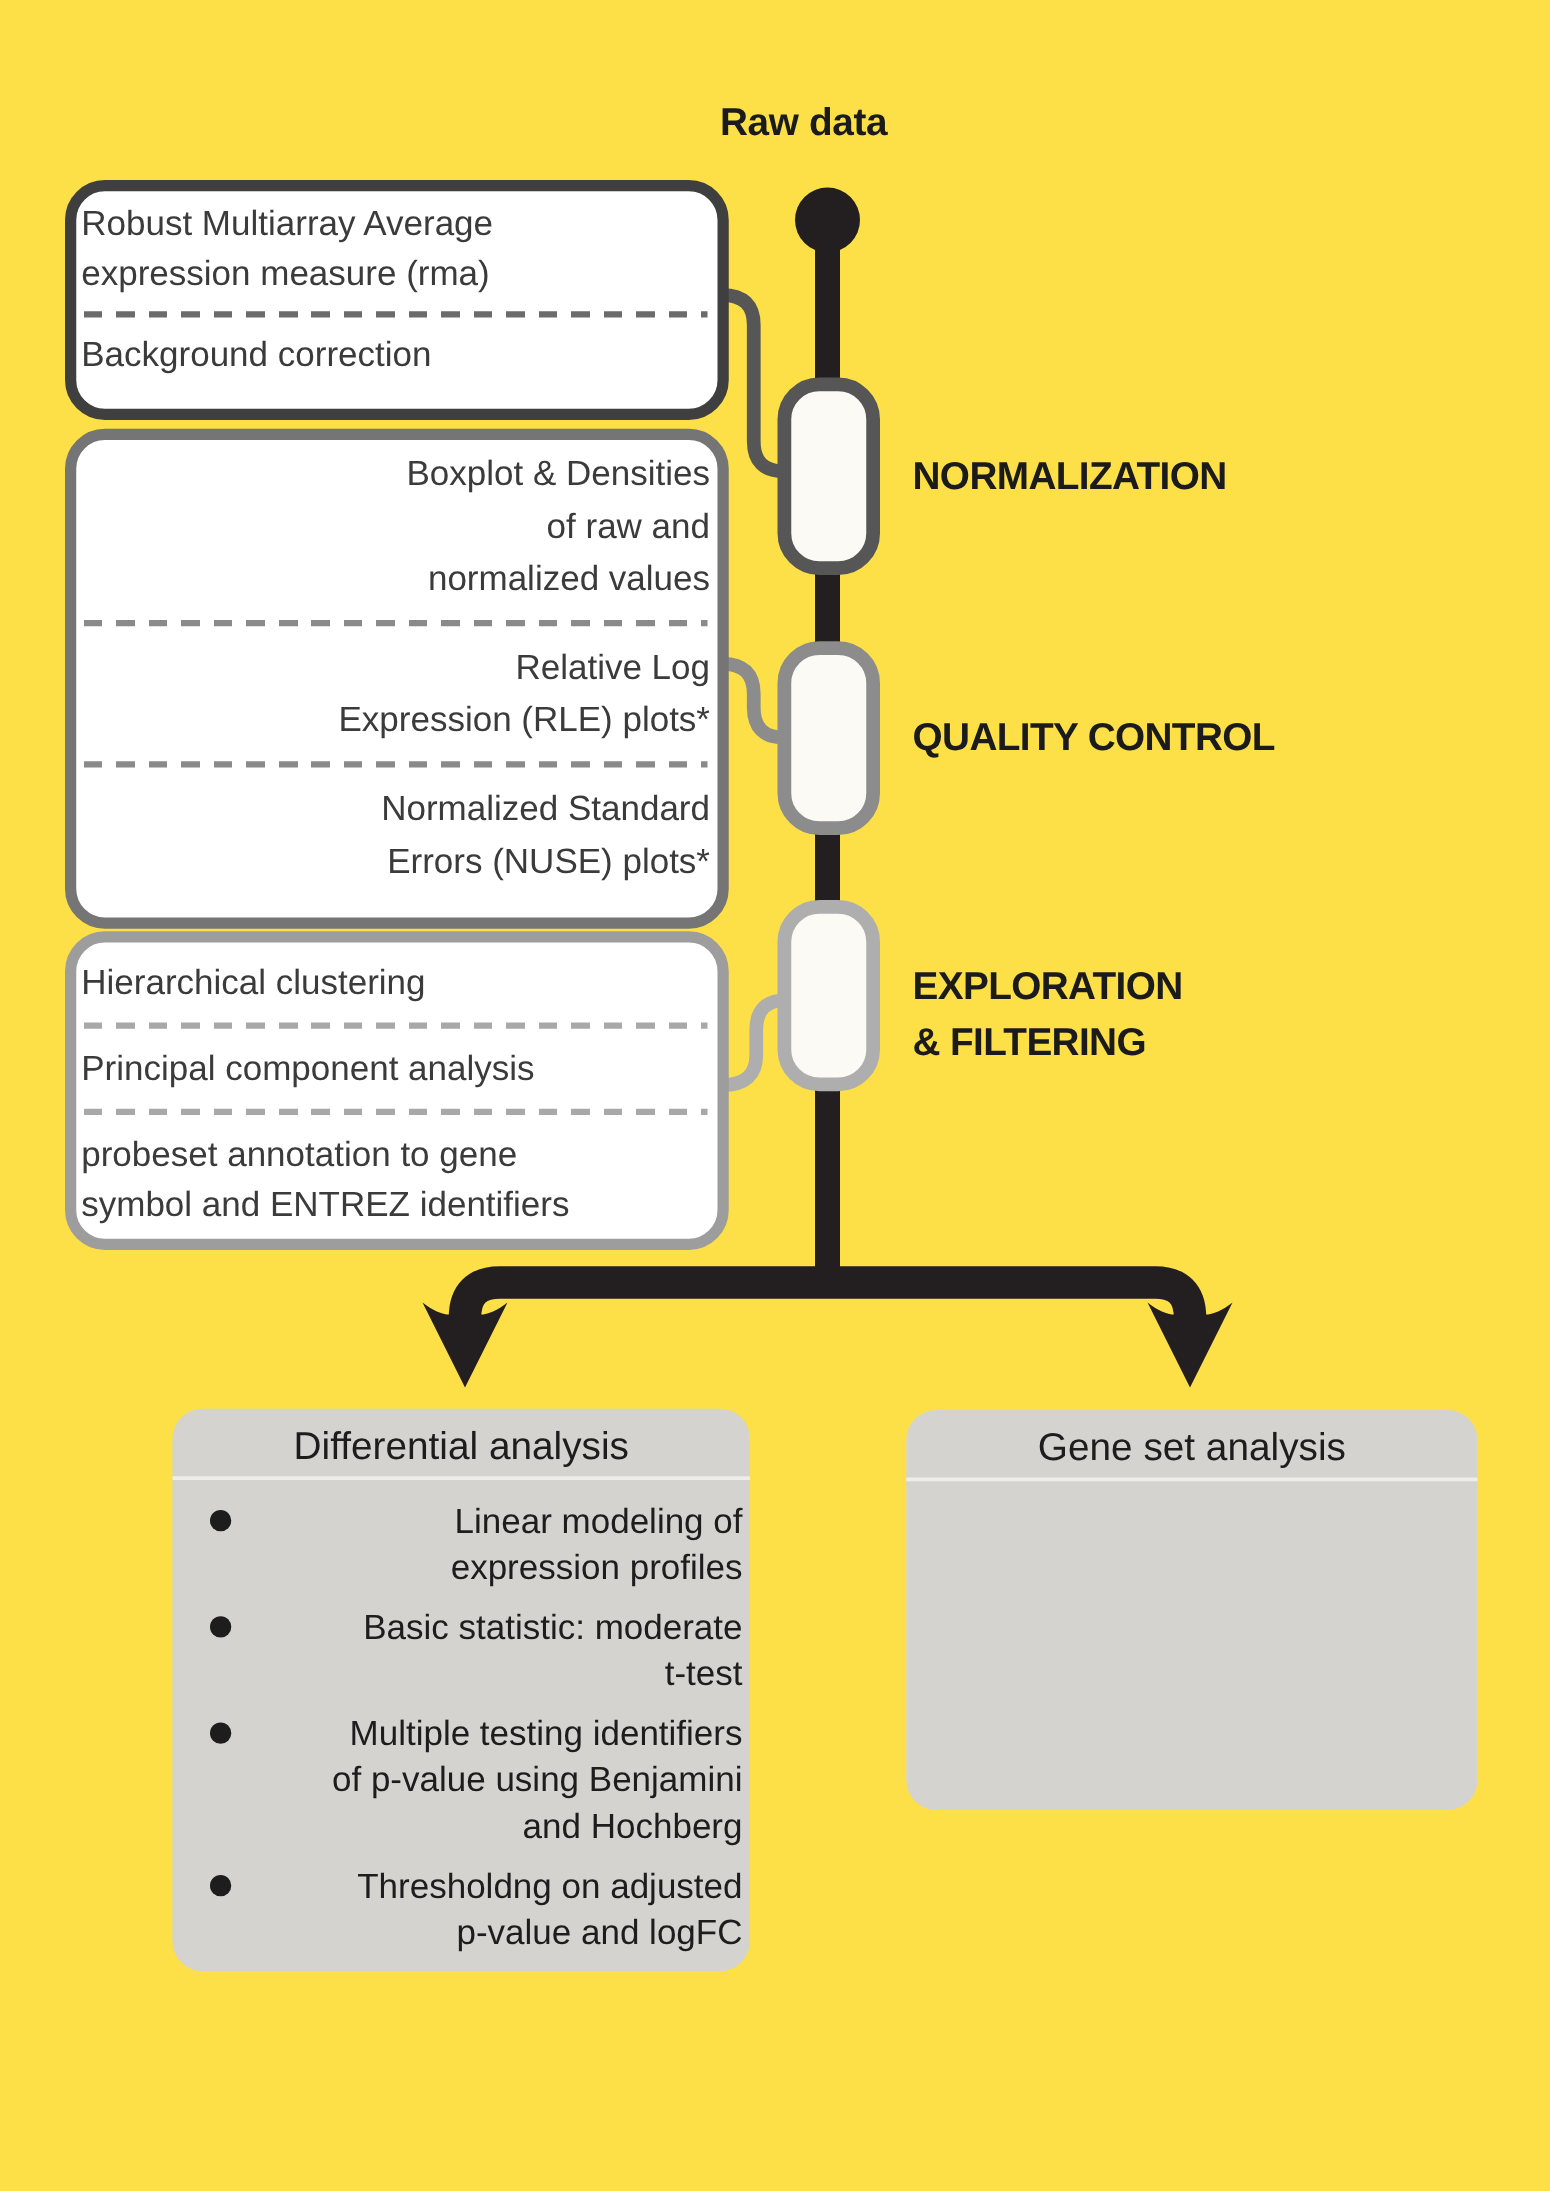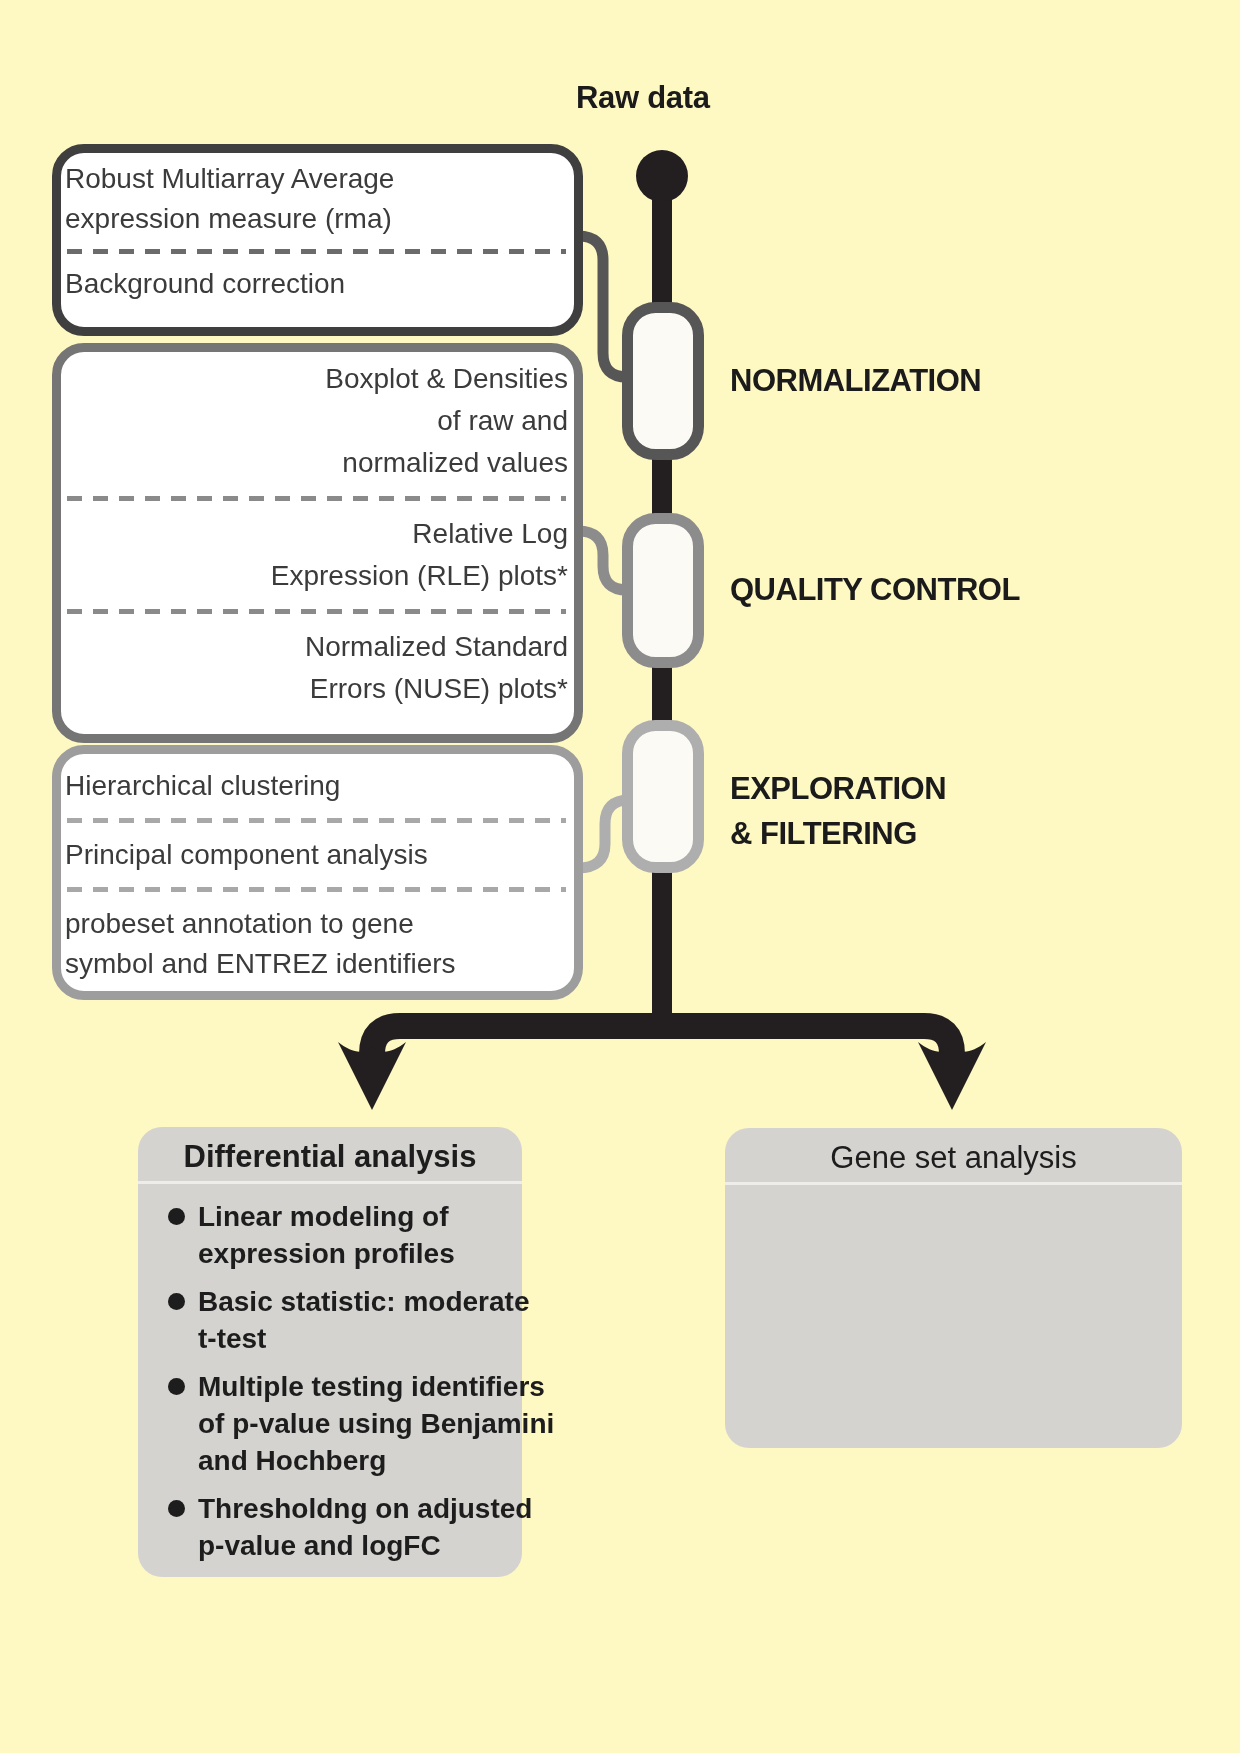--- a/index.html
+++ b/index.html
@@ -1,17 +1,17 @@
 <!DOCTYPE html>
 <html><head>
 <meta charset="utf-8">
 <style>
   html,body { margin:0; padding:0; background:#ffffff; }
   .canvas {
-    position:relative; width:1240px; height:1753px; background:#fef9c3;
+    position:relative; width:1240px; height:1753px; background:#fde047;
     font-family:"Liberation Sans", sans-serif; overflow:hidden;
   }
   .spine { position:absolute; left:0; top:0; width:1240px; height:1753px; }
 
   
   .stepbox {
     position:absolute; left:52px; width:531px; box-sizing:border-box;
     background:#ffffff; border-radius:32px; color:#3b3b3b; font-size:28px;
   }
   .box1 { top:144px; height:192px; border:9px solid #3f3f3f; padding:6px 6px 0 4px; }
@@ -38,28 +38,28 @@
   }
   .stage-1 { top:363px; }
   .stage-2 { top:572px; }
   .stage-3 { top:766px; line-height:45px; }
 
   
   .panel {
     position:absolute; background:#d4d3d0; border-radius:24px; color:#1d1d1d;
     box-sizing:border-box;
   }
-  .panel-left  { left:138px; top:1127px; width:384px; height:450px;font-weight:bold; }
+  .panel-left  { left:138px; top:1127px; width:462px; height:450px; }
   .panel-right { left:725px; top:1128px; width:457px; height:320px; }
   .panel-title {
     font-size:31px; text-align:center; padding:14px 0 8px;
     border-bottom:3px solid #eeede9; line-height:32px;
   }
   .panel ul { list-style:none; margin:14px 0 0; padding:0 6px 0 30px; font-size:28px; line-height:37px; }
-  .panel li { position:relative; padding-left:30px; margin-bottom:11px; }
+  .panel li { position:relative; padding-left:30px; margin-bottom:11px;text-align:right; }
   .panel li::before {
     content:""; position:absolute; left:0; top:10px; width:17px; height:17px;
     border-radius:50%; background:#1d1d1d;
   }
   .panel .ln { line-height:37px; }
   .ind { padding-left:76px; }
 </style>
 </head>
 <body>
 

